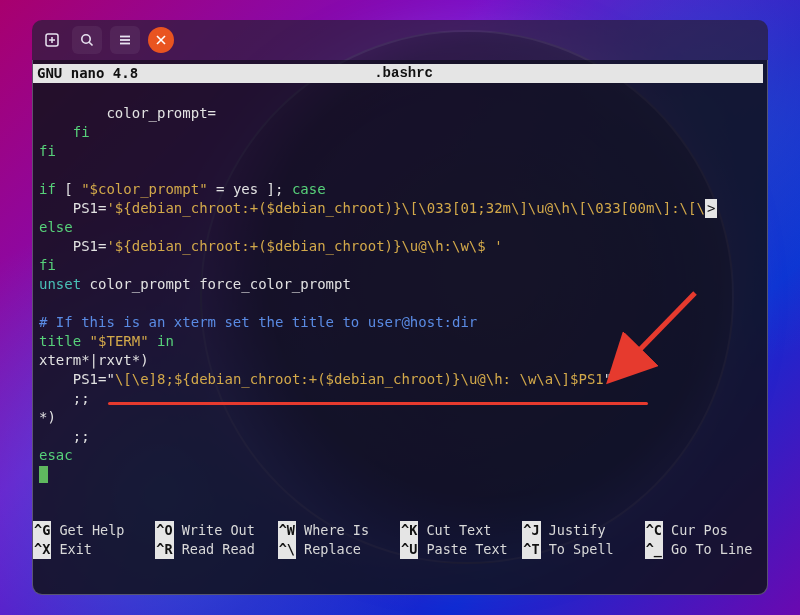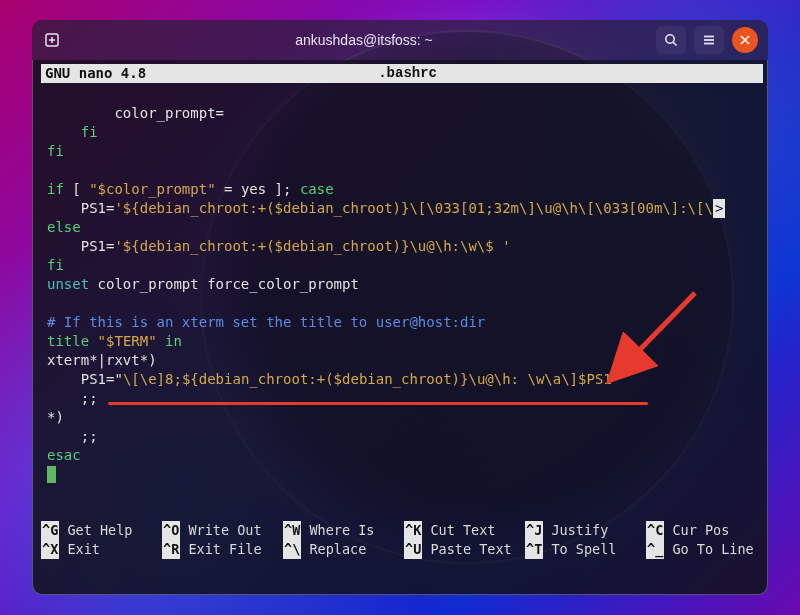--- a/index.html
+++ b/index.html
@@ -93,21 +93,21 @@
   .terminal {
     position: absolute;
     left: 32px;
     top: 60px;
     right: 32px;
     bottom: 20px;
     background: rgba(16,18,28,0.86);
     border: 1px solid rgba(210,205,230,0.35);
     border-top: none;
     border-radius: 0 0 10px 10px;
-    padding: 4px 4px 4px 8px;
+    padding: 4px 4px 4px 0;
     font-family: "DejaVu Sans Mono","Menlo","Consolas",monospace;
     font-size: 14px;
     line-height: 19px;
     color: #d9d9d9;
     overflow: hidden;
   }
   .term-inner { padding: 2px 6px 0 6px; white-space: pre; }
   .nano-header {
     background: #e5e5e5;
     color: #111;
@@ -178,21 +178,20 @@
   <div class="titlebar">
     <div class="title-left">
       <div class="tb-btn newtab">
         <svg width="16" height="16" viewBox="0 0 16 16" fill="none" stroke-width="1.5">
           <rect x="2" y="2" width="12" height="12" rx="2"></rect>
           <line x1="8" y1="5" x2="8" y2="11"></line>
           <line x1="5" y1="8" x2="11" y2="8"></line>
         </svg>
       </div>
     </div>
-    <div class="title-center">ankushdas@itsfoss: ~</div>
     <div class="title-right">
       <div class="tb-btn icon">
         <svg width="16" height="16" viewBox="0 0 16 16" fill="none" stroke-width="1.6">
           <circle cx="7" cy="7" r="4.2"></circle>
           <line x1="10.2" y1="10.2" x2="13.5" y2="13.5"></line>
         </svg>
       </div>
       <div class="tb-btn icon">
         <svg width="16" height="16" viewBox="0 0 16 16" fill="none" stroke-width="1.8">
           <line x1="3" y1="4.5" x2="13" y2="4.5"></line>
@@ -243,21 +242,21 @@
     <div style="height:12px"></div>
 
     <div class="shortcut-block">
       <div class="sc-cell"><span class="sc-key">^G</span><span> Get Help</span></div>
       <div class="sc-cell"><span class="sc-key">^O</span><span> Write Out</span></div>
       <div class="sc-cell"><span class="sc-key">^W</span><span> Where Is</span></div>
       <div class="sc-cell"><span class="sc-key">^K</span><span> Cut Text</span></div>
       <div class="sc-cell"><span class="sc-key">^J</span><span> Justify</span></div>
       <div class="sc-cell"><span class="sc-key">^C</span><span> Cur Pos</span></div>
       <div class="sc-cell"><span class="sc-key">^X</span><span> Exit</span></div>
-      <div class="sc-cell"><span class="sc-key">^R</span><span> Exit File</span></div>
+      <div class="sc-cell"><span class="sc-key">^R</span><span> Read Read</span></div>
       <div class="sc-cell"><span class="sc-key">^\</span><span> Replace</span></div>
       <div class="sc-cell"><span class="sc-key">^U</span><span> Paste Text</span></div>
       <div class="sc-cell"><span class="sc-key">^T</span><span> To Spell</span></div>
       <div class="sc-cell"><span class="sc-key">^_</span><span> Go To Line</span></div>
     </div>
 
   </div>
 
   <div class="underline"></div>
   <svg class="arrow" viewBox="0 0 180 120">

